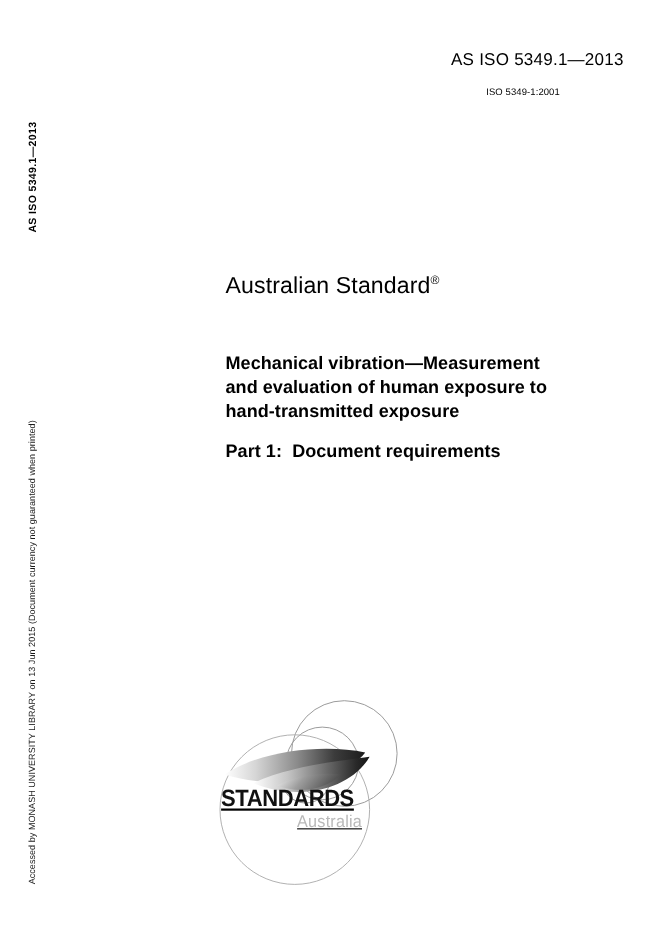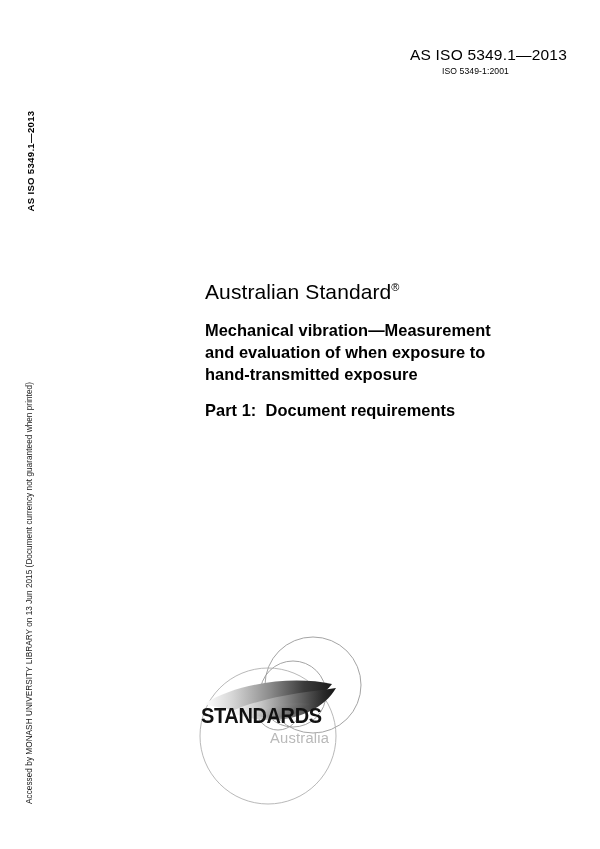--- a/index.html
+++ b/index.html
@@ -30,21 +30,21 @@
     font-size: 15.5px;
     letter-spacing: 0.2px;
     white-space: nowrap;
     line-height: 1.15;
     text-align: center;
   }
   .header-sub {
     font-size: 8.6px;
     letter-spacing: 0.1px;
     white-space: nowrap;
-    margin-top: 3px;
+    margin-top: 15px;
     line-height: 1.15;
     padding-left: 32px;
   }
 
   
   .spine-designation {
     position: absolute;
     left: 0px;
     top: 96px;
     width: 60px;
@@ -83,21 +83,20 @@
   }
 
   
   .brand-line {
     position: absolute;
     left: 205px;
     top: 248px;
     font-size: 21px;
     letter-spacing: 0.1px;
     white-space: nowrap;
-    margin-top: 32px;
   }
   .brand-line .reg {
     font-size: 11px;
     vertical-align: super;
     line-height: 0;
   }
 
   .doc-title {
     position: absolute;
     left: 205px;
@@ -125,22 +124,23 @@
     position: absolute;
     left: 190px;
     top: 626px;
     width: 200px;
     height: 190px;
   }
   .logo svg { display: block; }
   .logo-wordmark {
     position: absolute;
     left: 11px;
-    top: 80px;
+    top: 90px;
     width: 130px;
+    text-decoration: underline;
   }
   .logo-standards {
     font-size: 21.5px;
     font-weight: bold;
     letter-spacing: -0.4px;
     color: #111111;
     line-height: 1;
     transform: scaleX(0.93);
     transform-origin: left center;
     white-space: nowrap;
@@ -175,21 +175,21 @@
   <div class="spine-access">
     <span>Accessed by MONASH UNIVERSITY LIBRARY on 13 Jun 2015 (Document currency not guaranteed when printed)</span>
   </div>
 
   <div class="brand-line">
     <span>Australian Standard</span><span class="reg">®</span>
   </div>
 
   <div class="doc-title">
     <span class="tline">Mechanical vibration—Measurement</span>
-    <span class="tline">and evaluation of when exposure to</span>
+    <span class="tline">and evaluation of human exposure to</span>
     <span class="tline">hand-transmitted exposure</span>
   </div>
 
   <div class="doc-part">Part 1:  Document requirements</div>
 
   <div class="logo">
     <svg width="200" height="190" viewBox="0 0 200 190">
       <defs>
         <linearGradient id="leafA" x1="0" y1="0" x2="1" y2="0">
           <stop offset="0%" stop-color="#ffffff"></stop>

